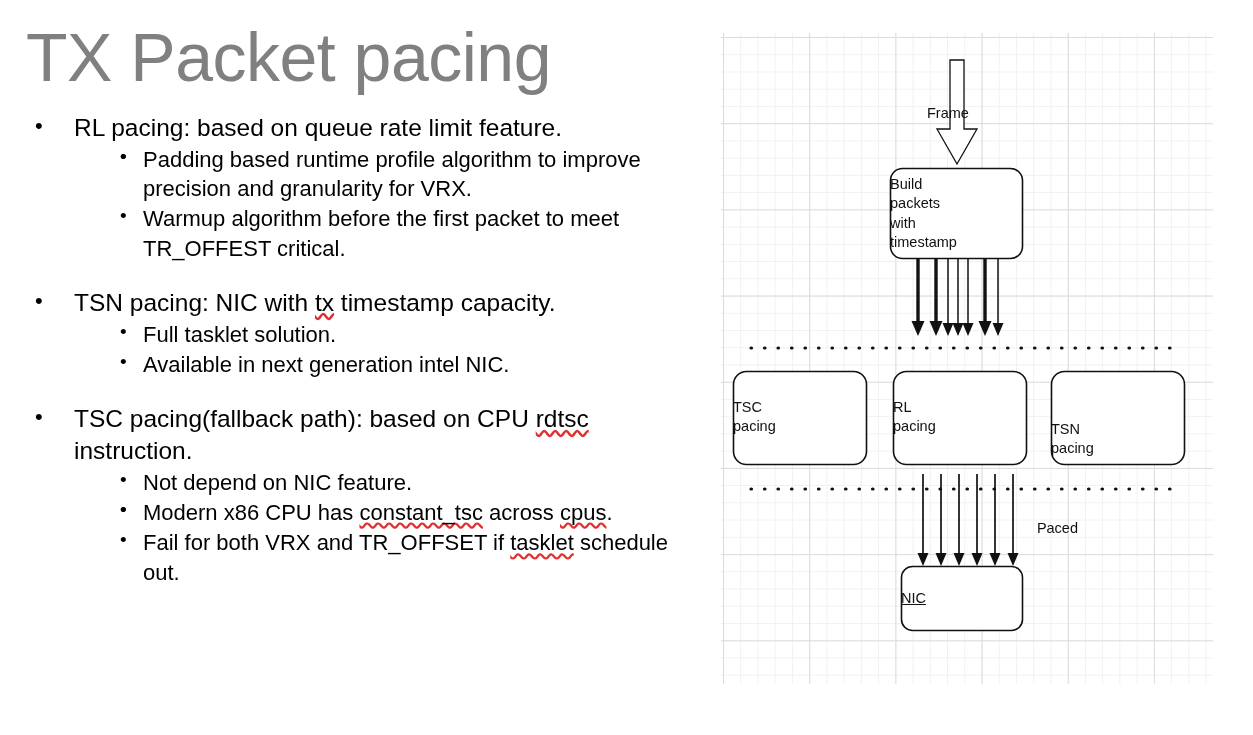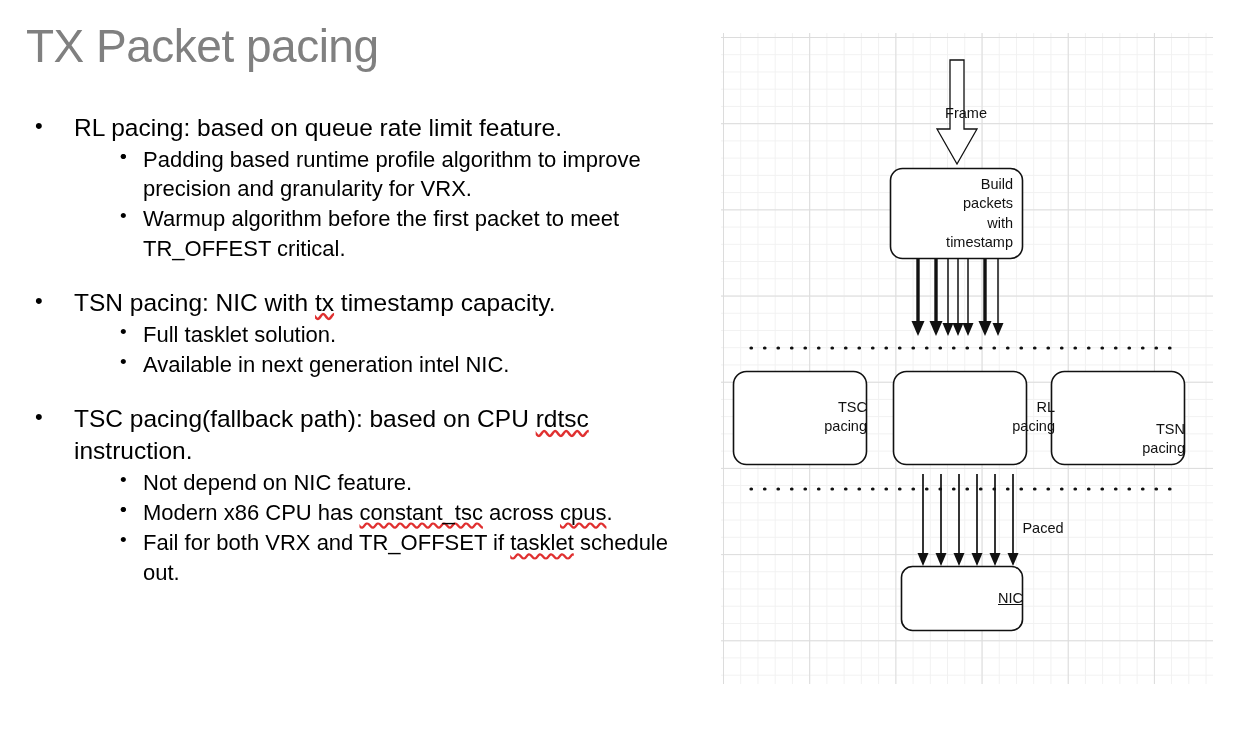--- a/index.html
+++ b/index.html
@@ -11,21 +11,21 @@
     position:relative;
   }
   
   #slide-body{position:absolute;left:0;top:0;width:1253px;height:735px;}
 
   #slide-title{
     position:absolute;
     left:26px;top:22px;
     width:660px;
     font-family:"Liberation Sans", sans-serif;
-    font-size:46px;
+    font-size:68px;
     font-weight:400;
     color:#808080;
     letter-spacing:-0.5px;
     line-height:1.05;
     white-space:nowrap;
   }
 
   #bullet-list{
     position:absolute;
     left:26px;top:112px;
@@ -85,21 +85,21 @@
       86.2px 86.2px,
       86.2px 86.2px,
       17.24px 17.24px,
       17.24px 17.24px;
     background-position: 2px 4px, 2px 4px, 2px 4px, 2px 4px;
   }
   #diagram svg{position:absolute;left:0;top:0;}
 
   .dlabel{
     position:absolute;
-    text-align:right;
+    text-align:left;
     font-family:"Liberation Sans", sans-serif;
     font-size:14.5px;
     color:#111111;
     line-height:1.33;
     pointer-events:none;
   }
 </style>
 </head>
 <body>
 
@@ -240,18 +240,18 @@
     </div>
     <div class="dlabel" style="left:172px;top:365px;width:162px;">
       <div>RL</div>
       <div>pacing</div>
     </div>
     <div class="dlabel" style="left:330px;top:365px;width:134px;margin-top:22px;">
       <div>TSN</div>
       <div>pacing</div>
     </div>
 
-    <div class="dlabel" style="left:287px;top:486px;width:70px;text-align:center;">Paced</div>
+    <div class="dlabel" style="left:287px;top:486px;width:70px;text-align:right;">Paced</div>
 
     <div class="dlabel" style="left:180px;top:556px;width:122px;text-decoration:underline;">NIC</div>
   </div>
 
 </div>
 
 </body></html>

